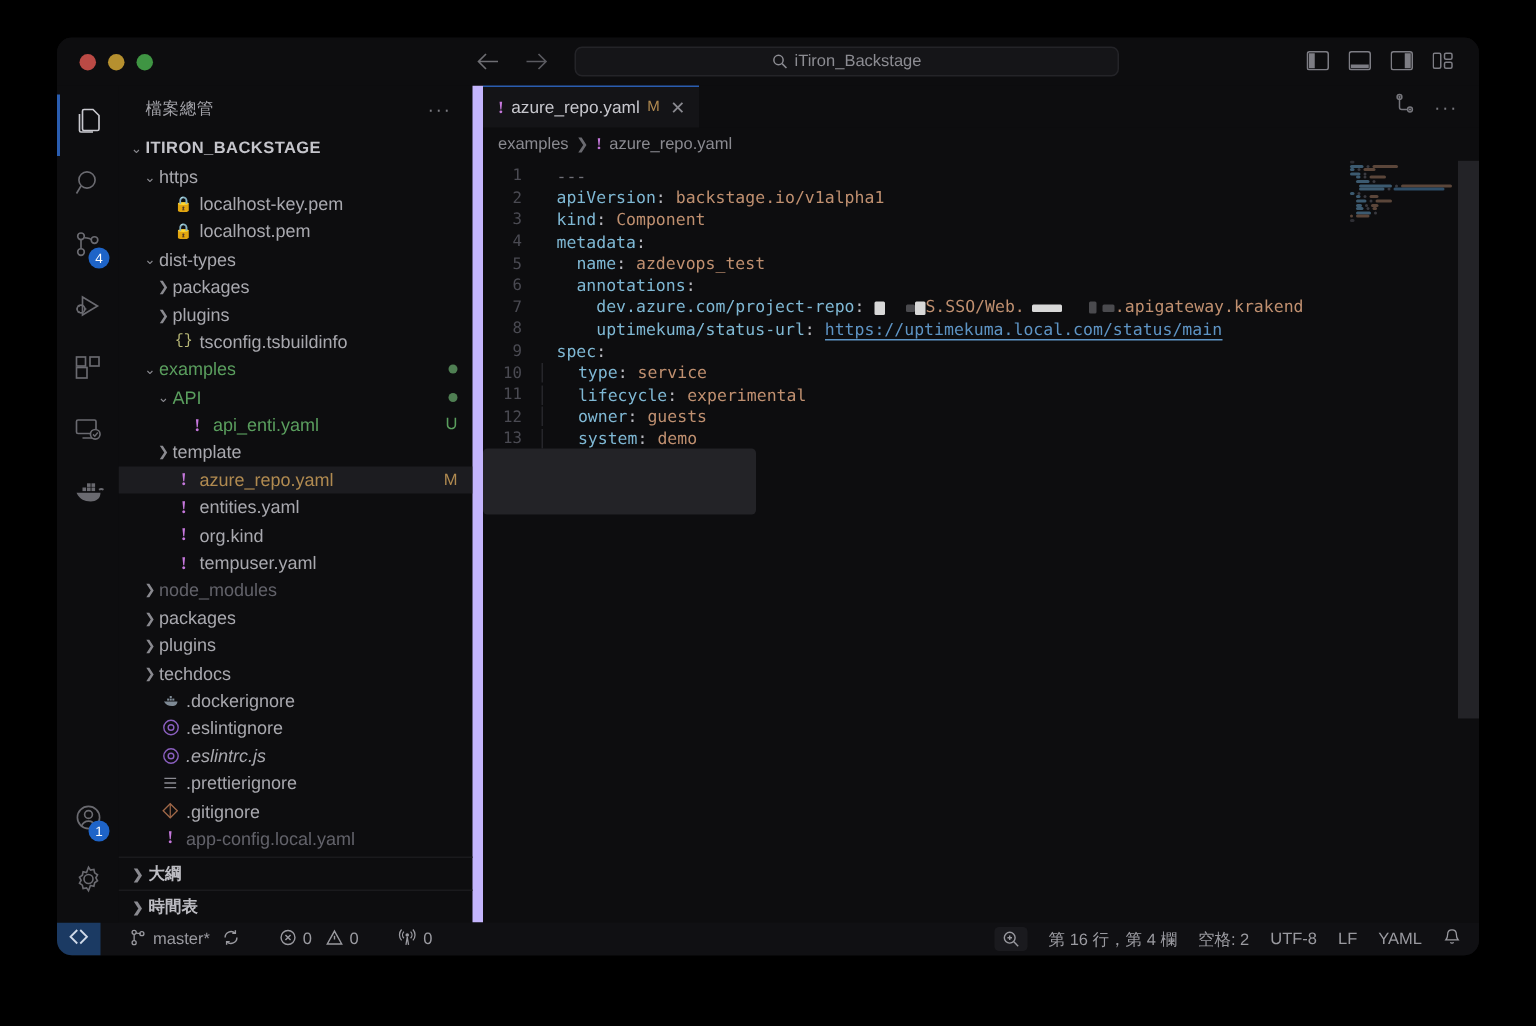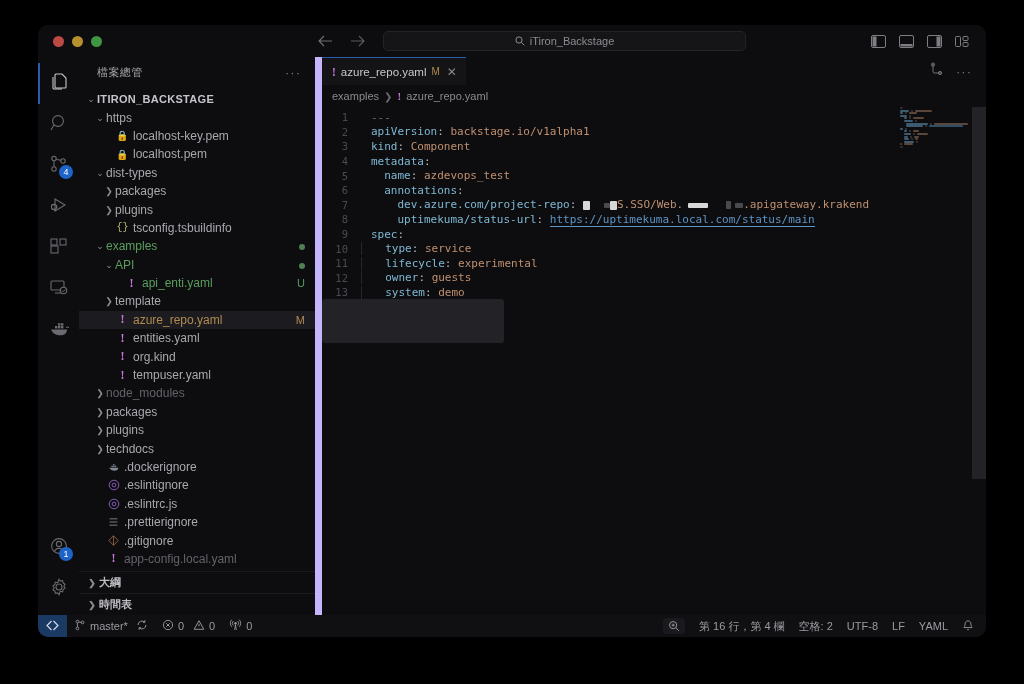--- a/index.html
+++ b/index.html
@@ -220,21 +220,21 @@
   .editorscroll .thumb {
     position: absolute; top: 0; left: 0; right: 0; height: 372px;
     background: #232327;
   }
 
   
   .statusbar {
     height: 22px; min-height: 22px;
     background: #101013;
     display: flex; align-items: center;
-    font-size: 11px; color: #9a9aa0;
+    font-size: 11px; color: #9a9aa0; gap: 12px;
   }
   .st-remote {
     width: 29px; height: 22px; background: #1b3a63;
     display: flex; align-items: center; justify-content: center;
     color: #cfd9e8;
   }
   .st-item { display: flex; align-items: center; gap: 4px; padding: 0 7px; height:22px;}
   .st-right { margin-left: auto; display: flex; align-items: center; }
   .st-zoom { background:#1a1a1e; padding: 2px 5px; border-radius:3px; display:flex;}
 </style>
@@ -530,21 +530,21 @@
           <div class="row" style="padding-left: 15px;">
             <span class="twisty"></span>
             <span class="ficon">
               <svg width="12" height="12" viewBox="0 0 14 14">
                 <circle cx="7" cy="7" r="5.6" stroke="#8a5fbf" stroke-width="1.1" fill="none"></circle>
                 <circle cx="7" cy="7" r="2.2" stroke="#8a5fbf" stroke-width="1.1" fill="none"></circle>
               </svg>
             </span>
             <span class="lbl ">.eslintignore</span>
           </div>
-          <div class="row" style="padding-left: 15px;">
+          <div class="row" style="padding-left: 15px; font-style: italic;">
             <span class="twisty"></span>
             <span class="ficon">
               <svg width="12" height="12" viewBox="0 0 14 14">
                 <circle cx="7" cy="7" r="5.6" stroke="#8a5fbf" stroke-width="1.1" fill="none"></circle>
                 <circle cx="7" cy="7" r="2.2" stroke="#8a5fbf" stroke-width="1.1" fill="none"></circle>
               </svg>
             </span>
             <span class="lbl ">.eslintrc.js</span>
           </div>
           <div class="row" style="padding-left: 15px;">

